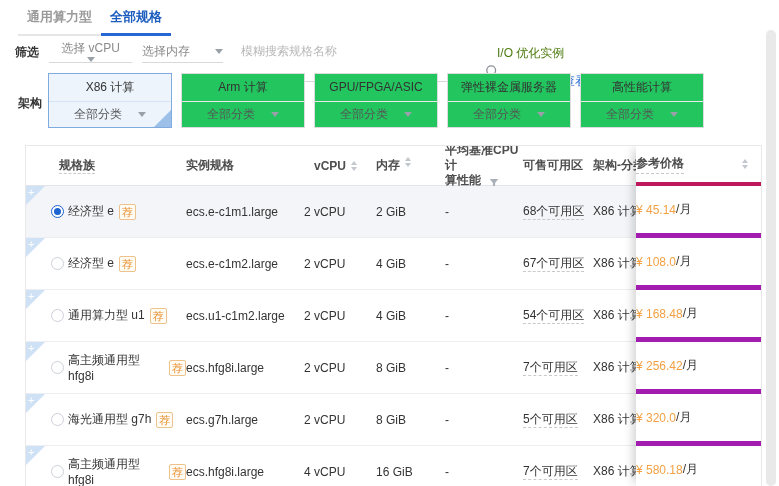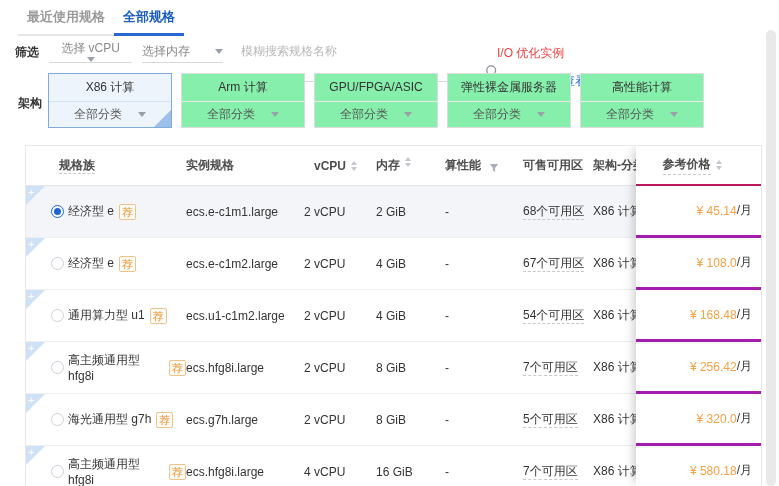--- a/index.html
+++ b/index.html
@@ -18,27 +18,27 @@
   .u-select{position:absolute;top:0;height:22px;border-bottom:1px solid #d9d9d9;
     display:flex;align-items:center;justify-content:space-between;color:#8a8a8a;cursor:pointer;}
   .sel-vcpu{left:34px;width:83px;flex-direction:column;}
   .sel-mem{left:127px;width:81px;}
   .caret{width:0;height:0;border-left:4px solid transparent;border-right:4px solid transparent;border-top:5px solid #9aa0a8;}
   .search-box{position:absolute;left:224px;top:0;display:flex;align-items:flex-end;}
   .search-box input{border:none;outline:none;border-bottom:1px solid #d9d9d9;width:238px;height:21px;
     font:inherit;color:#333;background:transparent;padding:0 0 20px 2px;}
   .search-box input::placeholder{color:#b9b9b9;}
   .search-icon{margin:0 0 3px 6px;}
-  .io-opt{position:absolute;left:482px;top:5px;color:#ef4444;border-bottom:1px dashed #c5c5c5;padding-bottom:12px;}
+  .io-opt{position:absolute;left:482px;top:5px;color:#4d7c0f;border-bottom:1px dashed #c5c5c5;padding-bottom:12px;}
   .more-link{position:absolute;left:548px;top:5px;color:#2066d0;cursor:pointer;margin-top:28px;}
   
   .arch-row{position:absolute;left:18px;top:73px;right:0;height:56px;}
   .arch-label{position:absolute;left:0;top:22px;font-weight:bold;}
   .arch-boxes{position:absolute;left:30px;top:0;display:flex;gap:9px;}
-  .arch-box{width:122px;height:53px;border:1px solid #dcdcdc;background:#86efac;position:relative;cursor:pointer;}
+  .arch-box{width:122px;height:53px;border:1px solid #dcdcdc;background:#22c55e;position:relative;cursor:pointer;}
   .arch-name{height:27px;line-height:27px;text-align:center;border-bottom:1px solid #ebebeb;color:#333;}
   .arch-cat{height:25px;display:flex;align-items:center;justify-content:center;gap:16px;color:#555;}
   .arch-box.selected{border-color:#7fabde;background:#edf4fc;}
   .arch-box.selected .arch-name{border-bottom-color:#d5e4f5;}
   .corner-check{position:absolute;right:0;bottom:0;width:0;height:0;
     border-left:17px solid transparent;border-bottom:17px solid #9cc0e8;}
   .corner-check .tick{position:absolute;right:-16px;bottom:-17px;color:#fff;font-size:9px;}
   
   .spec-table{position:absolute;left:25px;top:145px;width:737px;height:341px;
     border:1px solid #e8e8e8;border-bottom:none;background:#fff;overflow:hidden;box-sizing:border-box;}
@@ -72,34 +72,34 @@
   .radio.checked::after{content:"";position:absolute;left:2px;top:2px;right:2px;bottom:2px;border-radius:50%;background:#1b64d2;}
   .rec-badge{display:inline-block;margin-left:5px;padding:0 2px;height:14px;line-height:14px;
     font-size:11px;color:#e9902f;border:1px solid #eec28b;border-radius:2px;background:#fffcf6;}
   .zones-link{border-bottom:1px dashed #c9c9c9;padding-bottom:1px;cursor:pointer;}
   .row-corner{position:absolute;left:0;top:0;width:0;height:0;
     border-top:19px solid #cfe1f5;border-right:19px solid transparent;}
   .row-corner .plus{position:absolute;left:2px;top:-19px;color:#fff;font-size:11px;line-height:12px;}
   
   .price-col{position:absolute;top:0;right:0;width:125px;height:100%;background:#fff;
     box-shadow:-6px 0 9px -3px rgba(0,0,0,0.18);}
-  .price-head{height:40px;display:flex;align-items:center;justify-content:center;padding-right:13px;
-    border-bottom:2px solid #be185d;font-weight:bold;color:#4d4d4d;box-sizing:border-box;}
-  .price-cell{height:52px;display:flex;align-items:center;justify-content:flex-end;padding-right:9px;
-    border-bottom:3px solid #a21caf;box-sizing:border-box;white-space:nowrap;}
+  .price-head{height:40px;display:flex;align-items:center;justify-content:space-between;padding-right:13px;
+    border-bottom:4px solid #be185d;font-weight:bold;color:#4d4d4d;box-sizing:border-box;}
+  .price-cell{height:52px;display:flex;align-items:center;justify-content:flex-start;padding-right:9px;
+    border-bottom:5px solid #a21caf;box-sizing:border-box;white-space:nowrap;}
   .amount{color:#f3a144;}
   .unit{color:#333;}
   
   .v-scrollbar{position:absolute;right:3px;top:30px;width:10px;height:456px;background:#e9e9e9;border-radius:5px;}
 </style>
 </head>
 <body>
 
 <div class="tabs">
-  <div class="tab inactive">最近使用规格</div>
+  <div class="tab inactive">通用算力型</div>
   <div class="tab active">全部规格</div>
 </div>
 
 <div class="filter-row">
   <span class="filter-label">筛选</span>
   <div class="u-select sel-vcpu">
     <span>选择 vCPU</span>
     <span class="caret"></span>
   </div>
   <div class="u-select sel-mem">
@@ -182,20 +182,21 @@
             </span>
         </div>
         <div class="cell c-mem">
           <span>内存</span>
           <span class="sorters">
               <span class="s-up"></span>
               <span class="s-down"></span>
             </span>
         </div>
         <div class="cell c-perf">
+          <span class="perf-l1">平均基准CPU计</span>
           <span class="perf-l2">
             <span>算性能</span>
             <svg width="10" height="10" viewBox="0 0 10 10">
               <path d="M0.8 1 H9.2 L6.1 5 V9 L3.9 7.4 V5 Z" fill="#aab0b8"></path>
             </svg>
           </span>
         </div>
         <div class="cell c-zones">可售可用区</div>
         <div class="cell c-arch">架构-分类</div>
       </div>

